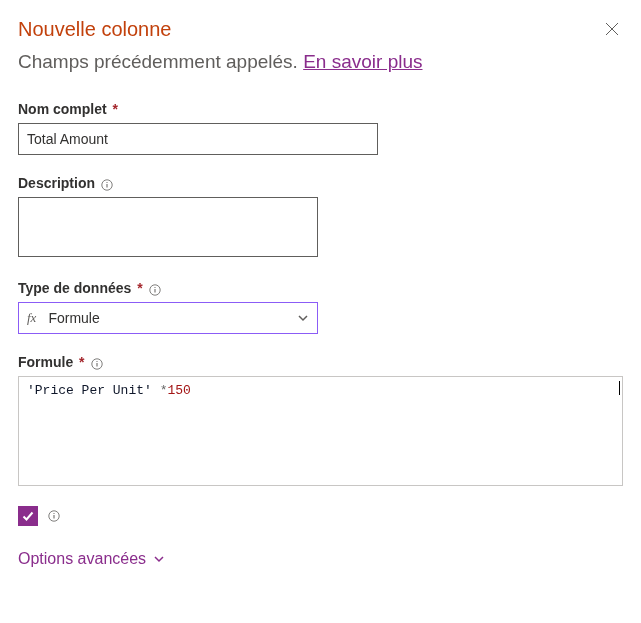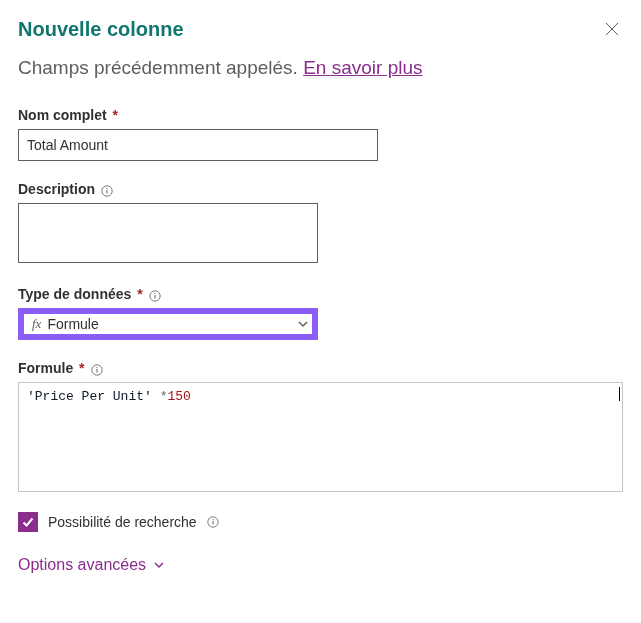--- a/index.html
+++ b/index.html
@@ -15,23 +15,23 @@
       background: #fff;
       width: 641px;
     }
     .header {
       display: flex;
       justify-content: space-between;
       align-items: flex-start;
     }
     .title {
       font-size: 20px;
-      font-weight: 700;
-      color: #0f766e;
-      margin-bottom: 16px;
+      font-weight: 400;
+      color: #c2410c;
+      margin-bottom: 10px;
     }
     .subtitle {
       font-size: 19px;
       color: #605e5c;
       margin-bottom: 28px;
     }
     .learn-more {
       color: #8a2d8c;
       text-decoration: underline;
       cursor: pointer;
@@ -97,26 +97,26 @@
       resize: none;
       outline: none;
     }
     .select-wrapper {
       position: relative;
       width: 300px;
     }
     .select-input {
       width: 100%;
       height: 32px;
-      border: 6px solid #8b5cf6;
+      border: 1px solid #8b5cf6;
       padding: 0 28px 0 8px;
       font-size: 14px;
       display: flex;
       align-items: center;
-      gap: 6px;
+      gap: 12px;
       cursor: pointer;
       background: #fff;
     }
     .fx-icon {
       font-style: italic;
       font-family: serif;
       color: #605e5c;
       font-size: 13px;
     }
     .chevron {
@@ -298,21 +298,20 @@
     <span class="formula-cursor"></span>
   </div>
 </div>
 
 <div class="checkbox-row">
   <div class="checkbox">
     <svg viewBox="0 0 14 14">
         <polyline points="2.5,7.5 5.5,10.5 11.5,3.5"></polyline>
       </svg>
   </div>
-  <span class="checkbox-label">Possibilité de recherche</span>
   <span class="info-icon">
     <svg viewBox="0 0 12 12">
         <circle cx="6" cy="6" r="5.2" fill="none" stroke="#605e5c" stroke-width="0.8"></circle>
         <circle cx="6" cy="3.5" r="0.6" fill="#605e5c"></circle>
         <rect x="5.5" y="5" width="1" height="3.5" fill="#605e5c"></rect>
       </svg>
   </span>
 </div>
 
 <button class="advanced-toggle">

